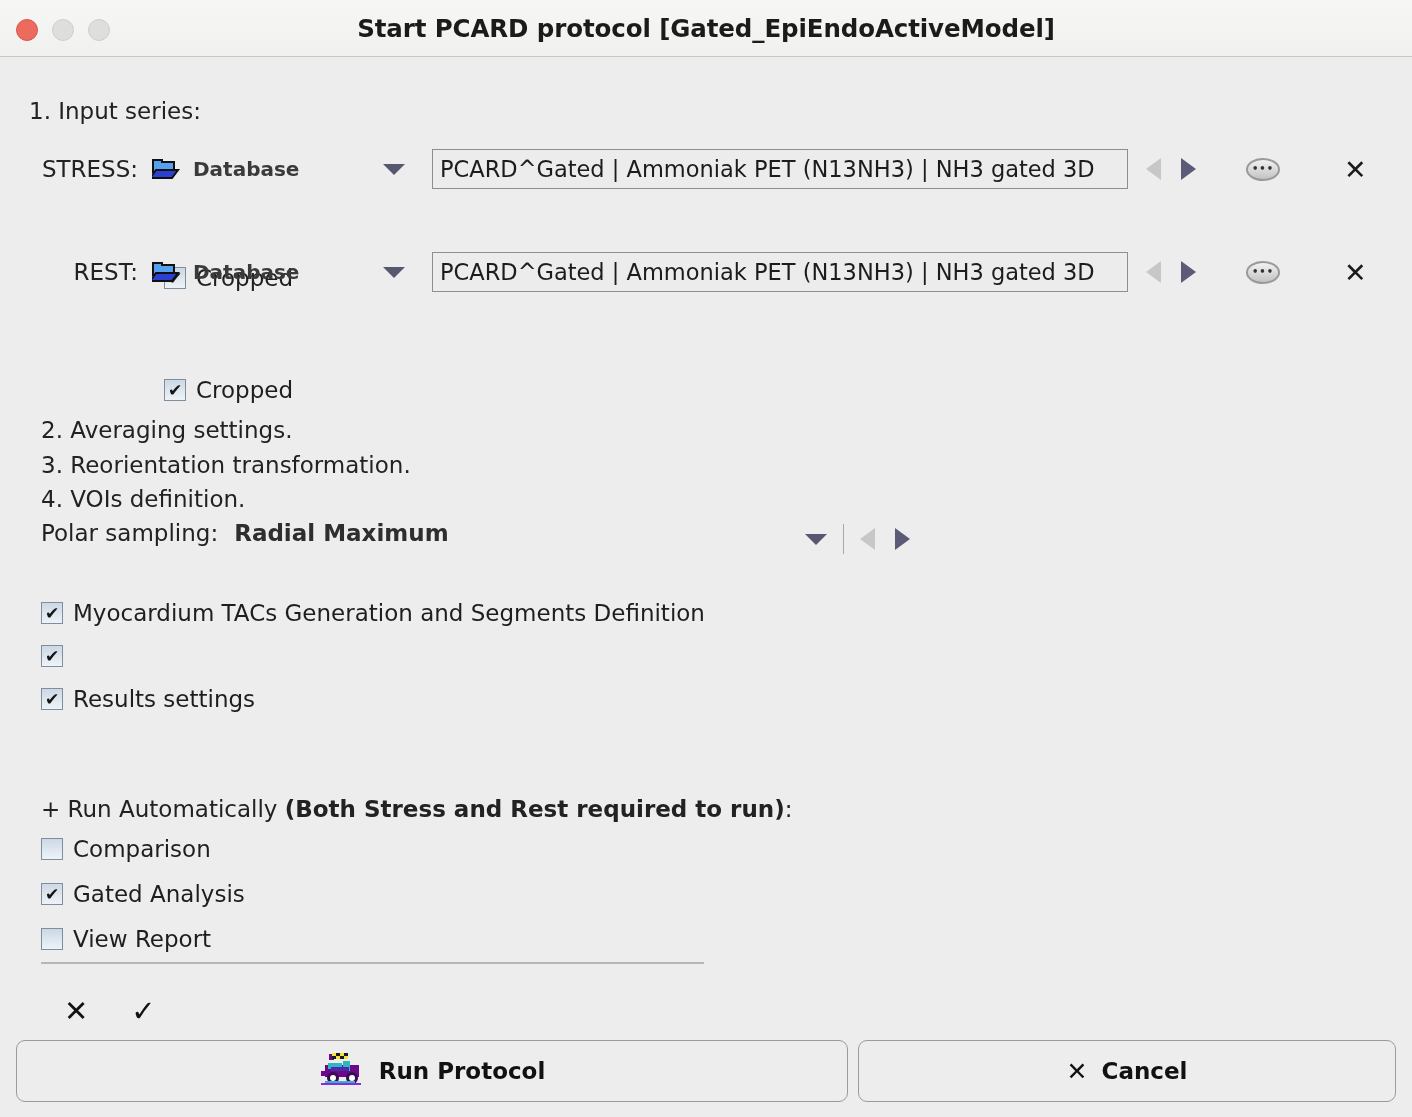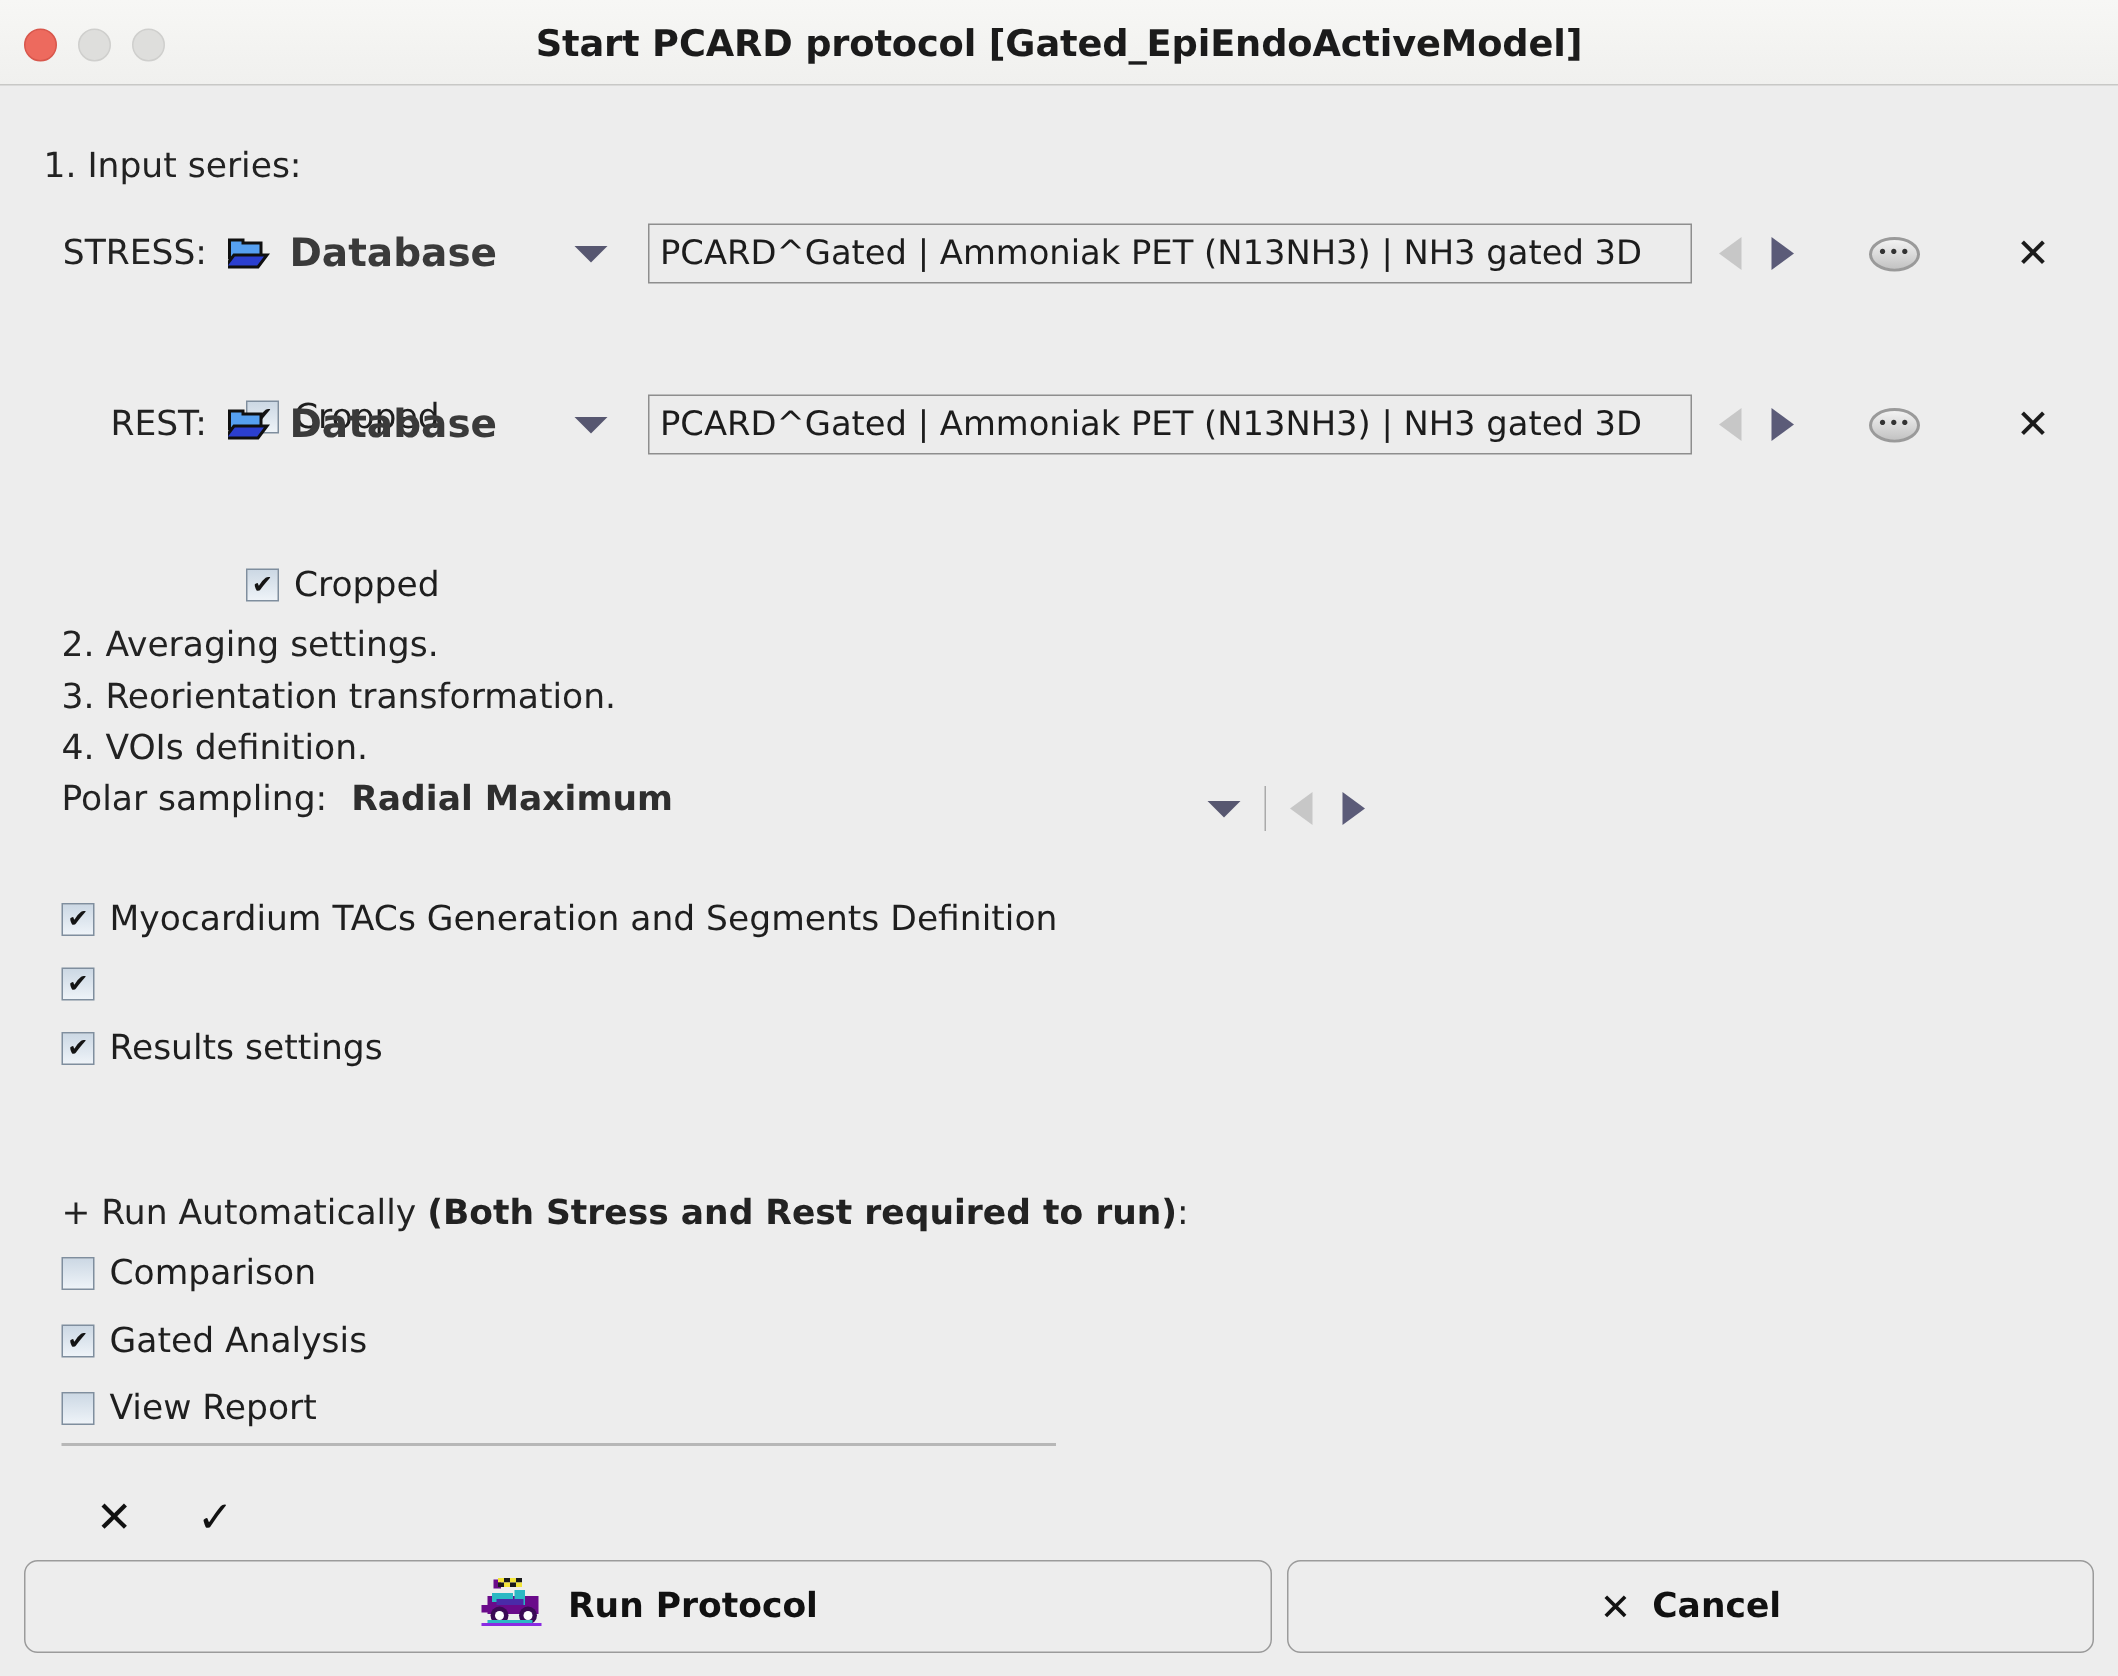--- a/index.html
+++ b/index.html
@@ -52,37 +52,37 @@
   .sect-label {
     font-size: 23px;
     color: #222;
   }
 
   .line-1 { position: absolute; left: 29px; top: 41px; font-size: 23px; }
 
   
   .series-row { position: absolute; left: 0; display: flex; align-items: center; }
   .series-row.stress { top: 92px; }
-  .series-row.rest   { top: 206px; }
+  .series-row.rest   { top: 195px; }
 
   .series-label {
     width: 152px;
     text-align: right;
     font-size: 23px;
     padding-right: 14px;
     color: #222;
   }
   .folder-icon {
     width: 30px; height: 24px;
     position: relative;
     margin-right: 11px;
     flex: none;
   }
   .src-name {
-    font-size: 26px;
+    font-size: 20px;
     font-weight: bold;
     color: #3a3a3a;
     min-width: 186px;
   }
   .tri-down {
     width: 0; height: 0;
     border-left: 11px solid transparent;
     border-right: 11px solid transparent;
     border-top: 11px solid #575770;
     margin-left: 4px;

